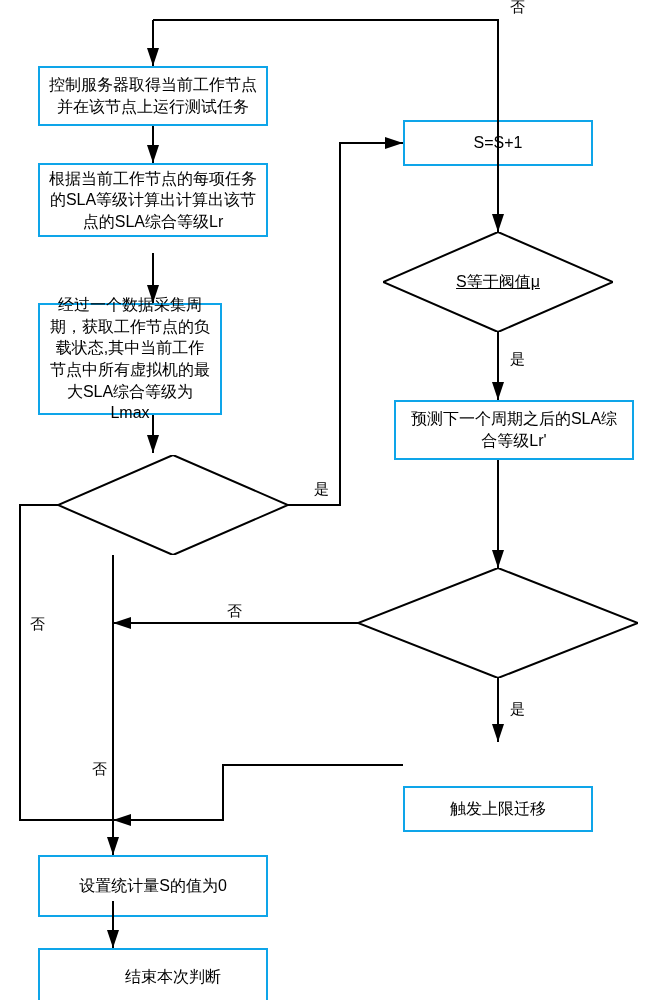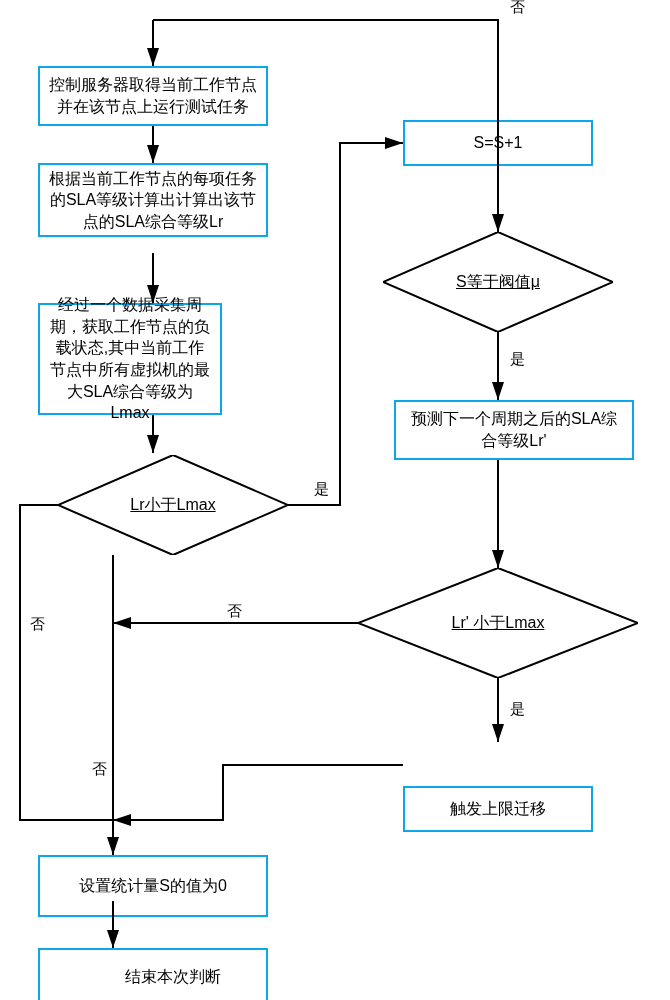--- a/index.html
+++ b/index.html
@@ -90,35 +90,33 @@
 </div>
 
 <div class="box" style="left:38px; top:948px; width:230px; height:58px;padding-left:48px;">
   <span>结束本次判断</span>
 </div>
 
 <div class="diamond" style="left:58px; top:455px; width:230px; height:100px;">
   <svg viewBox="0 0 230 100" preserveAspectRatio="none">
       <polygon points="115,0 230,50 115,100 0,50" fill="#fff" stroke="#000" stroke-width="2"></polygon>
     </svg>
-  <div class="dtext">Lr小于Lmax</div>
 </div>
 
 <div class="diamond" style="left:383px; top:232px; width:230px; height:100px;">
   <svg viewBox="0 0 230 100" preserveAspectRatio="none">
       <polygon points="115,0 230,50 115,100 0,50" fill="#fff" stroke="#000" stroke-width="2"></polygon>
     </svg>
   <div class="dtext">S等于阀值μ</div>
 </div>
 
 <div class="diamond" style="left:358px; top:568px; width:280px; height:110px;">
   <svg viewBox="0 0 280 110" preserveAspectRatio="none">
       <polygon points="140,0 280,55 140,110 0,55" fill="#fff" stroke="#000" stroke-width="2"></polygon>
     </svg>
-  <div class="dtext">Lr' 小于Lmax</div>
 </div>
 
 <span class="edge-label" style="left:312px; top:480px;">是</span>
 <span class="edge-label" style="left:28px; top:615px;">否</span>
 <span class="edge-label" style="left:508px; top:-2px;">否</span>
 <span class="edge-label" style="left:508px; top:350px;">是</span>
 <span class="edge-label" style="left:225px; top:602px;">否</span>
 <span class="edge-label" style="left:90px; top:760px;">否</span>
 <span class="edge-label" style="left:508px; top:700px;">是</span>
 

